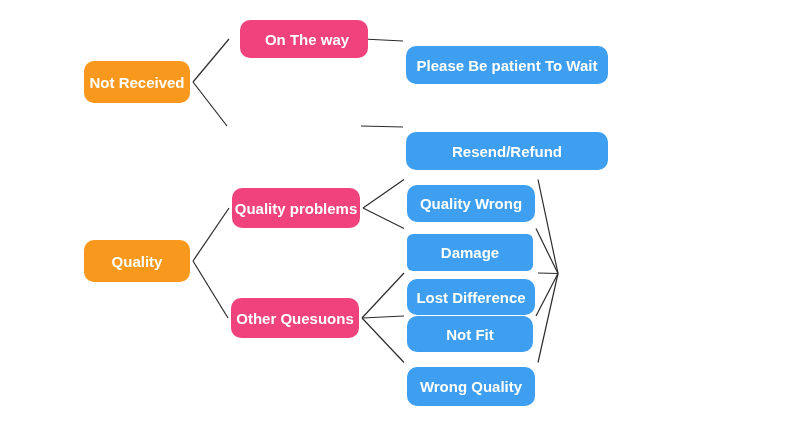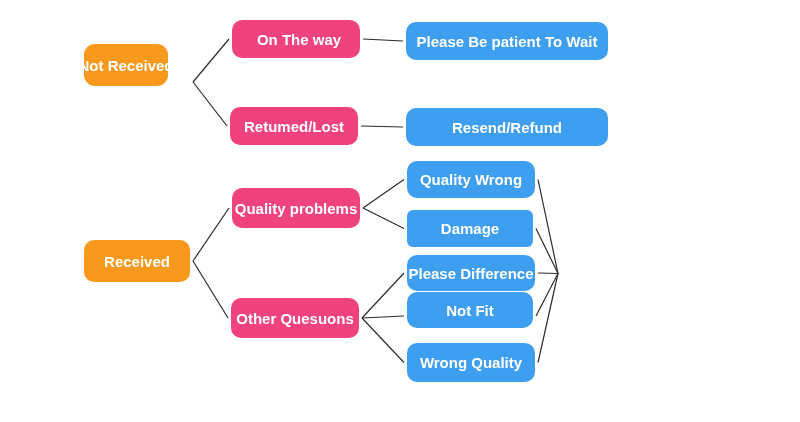--- a/index.html
+++ b/index.html
@@ -32,26 +32,26 @@
     font-weight: bold;
     font-size: 15px;
     line-height: 1;
     border-radius: 10px;
     white-space: nowrap;
     z-index: 1;
     box-sizing: border-box;
   }
   .orange  { background: var(--orange,  #F8981D); }
   .pink    { background: var(--pink,    #F0437E); }
-  .blue    { background: var(--blue,    #3E9EF0); }
+  .blue    { background: var(--blue,    #3E9EF0); margin-top: 24px; }
   .magenta { background: var(--magenta, #E33CF0); }
 
-  [data-node="not_received"]           { left: 84px;  top: 44px;  width: 84px; height: 42px; border-radius: 11px; }
+  [data-node="not_received"]           { left: 84px;  top: 61px;  width: 106px; height: 42px; }
   [data-node="received"]               { left: 84px;  top: 240px; width: 106px; height: 42px; }
-  [data-node="on_the_way"]             { left: 232px; top: 20px;  width: 128px; height: 38px; padding-left: 6px; }
+  [data-node="on_the_way"]             { left: 240px; top: 20px;  width: 128px; height: 38px; padding-left: 6px; }
   [data-node="returned_lost"]          { left: 230px; top: 107px; width: 128px; height: 38px; }
   [data-node="quality_problems"]       { left: 232px; top: 188px; width: 128px; height: 40px; }
   [data-node="other_questions"]        { left: 231px; top: 298px; width: 128px; height: 40px; }
   [data-node="please_wait"]            { left: 406px; top: 22px;  width: 202px; height: 38px; }
   [data-node="resend_refund"]          { left: 406px; top: 108px; width: 202px; height: 38px; border-radius: 10px; }
   [data-node="quality_defect"]         { left: 407px; top: 161px; width: 128px; height: 37px; }
   [data-node="damage"]                 { left: 407px; top: 210px; width: 126px; height: 37px; border-radius: 6px; }
   [data-node="color_difference"]       { left: 407px; top: 255px; width: 128px; height: 36px; }
   [data-node="not_fit"]                { left: 407px; top: 292px; width: 126px; height: 36px; }
   [data-node="wrong_delivery"]         { left: 407px; top: 343px; width: 128px; height: 39px; }
@@ -76,38 +76,37 @@
       <line x1="362" y1="318" x2="404" y2="362.5" stroke="#2B2B2B" stroke-width="1.2"></line>
       <line x1="538" y1="179.5" x2="558" y2="273.5" stroke="#2B2B2B" stroke-width="1.2"></line>
       <line x1="536" y1="228.5" x2="558" y2="273.5" stroke="#2B2B2B" stroke-width="1.2"></line>
       <line x1="538" y1="273" x2="558" y2="273.5" stroke="#2B2B2B" stroke-width="1.2"></line>
       <line x1="536" y1="316" x2="558" y2="273.5" stroke="#2B2B2B" stroke-width="1.2"></line>
       <line x1="538" y1="362.5" x2="558" y2="273.5" stroke="#2B2B2B" stroke-width="1.2"></line>
     </svg>
 
   <div class="node orange" data-node="not_received">Not Received</div>
 
-  <div class="node orange" data-node="received">Received</div>
+  <div class="node orange" data-node="received">Quality</div>
 
   <div class="node pink" data-node="on_the_way">On The way</div>
 
-  <div class="node pink" data-node="returned_lost">Retumed/Lost</div>
 
   <div class="node pink" data-node="other_questions">Other Quesuons</div>
 
   <div class="node pink" data-node="quality_problems">Quality problems</div>
 
   <div class="node blue" data-node="please_wait">Please Be patient To Wait</div>
 
   <div class="node blue" data-node="resend_refund">Resend/Refund</div>
 
   <div class="node blue" data-node="quality_defect">Quality Wrong</div>
 
   <div class="node blue" data-node="damage">Damage</div>
 
-  <div class="node blue" data-node="color_difference">Please Difference</div>
+  <div class="node blue" data-node="color_difference">Lost Difference</div>
 
   <div class="node blue" data-node="not_fit">Not Fit</div>
 
   <div class="node blue" data-node="wrong_delivery">Wrong Quality</div>
 
 
 </div>
 
 </body></html>

